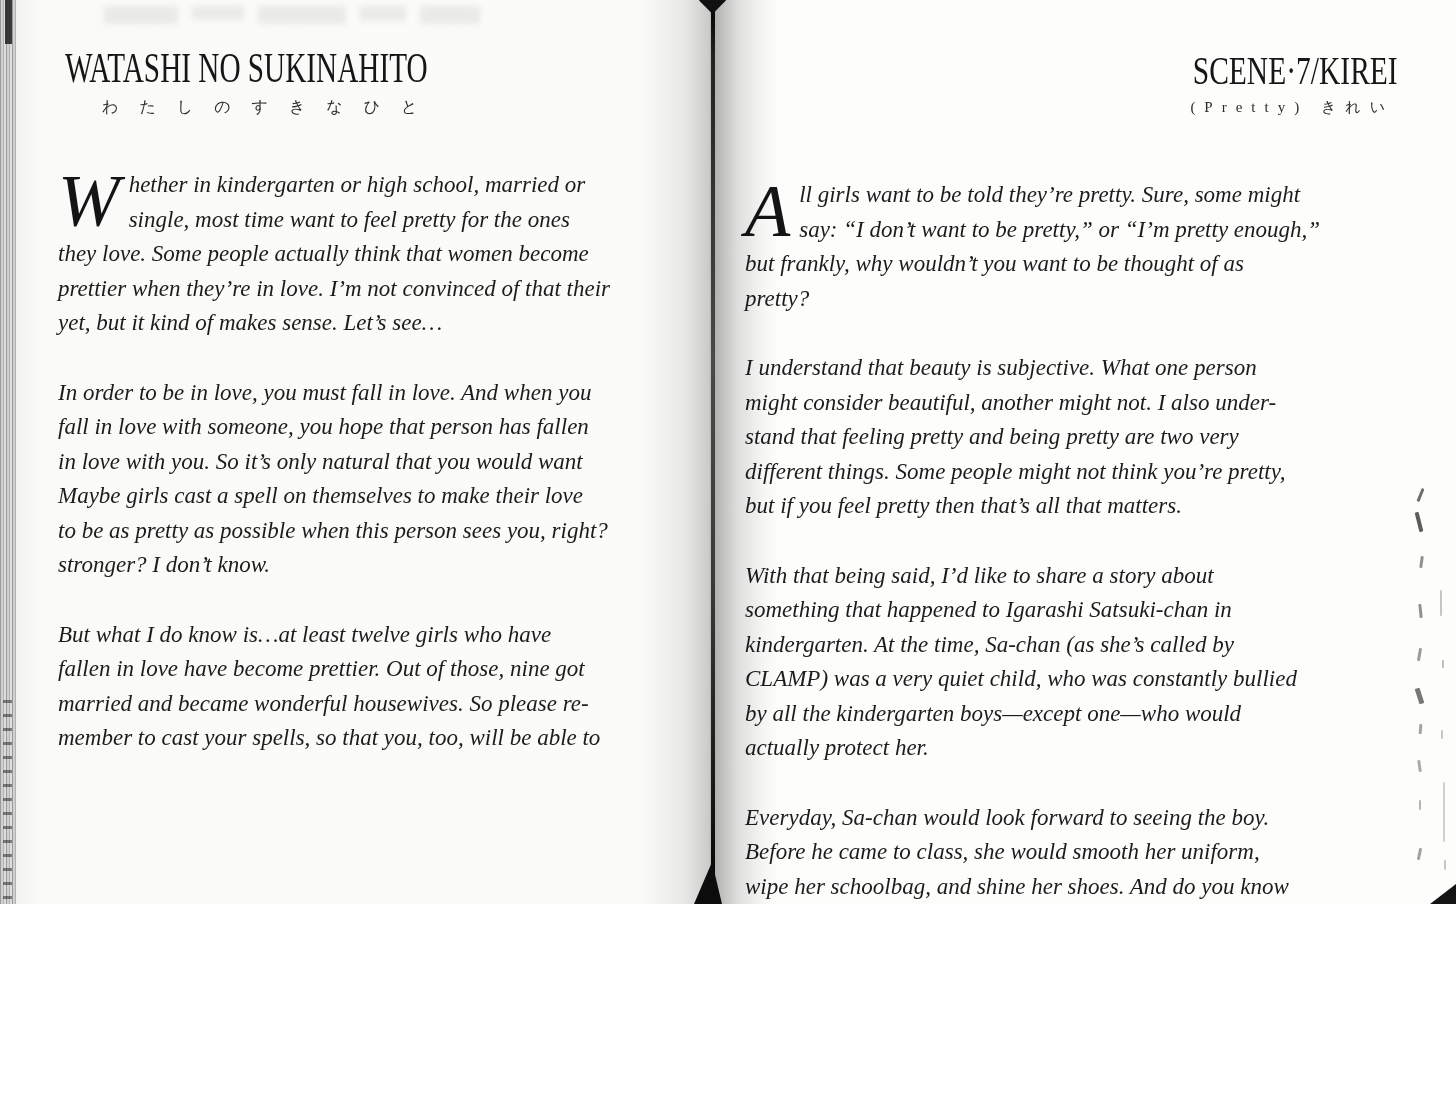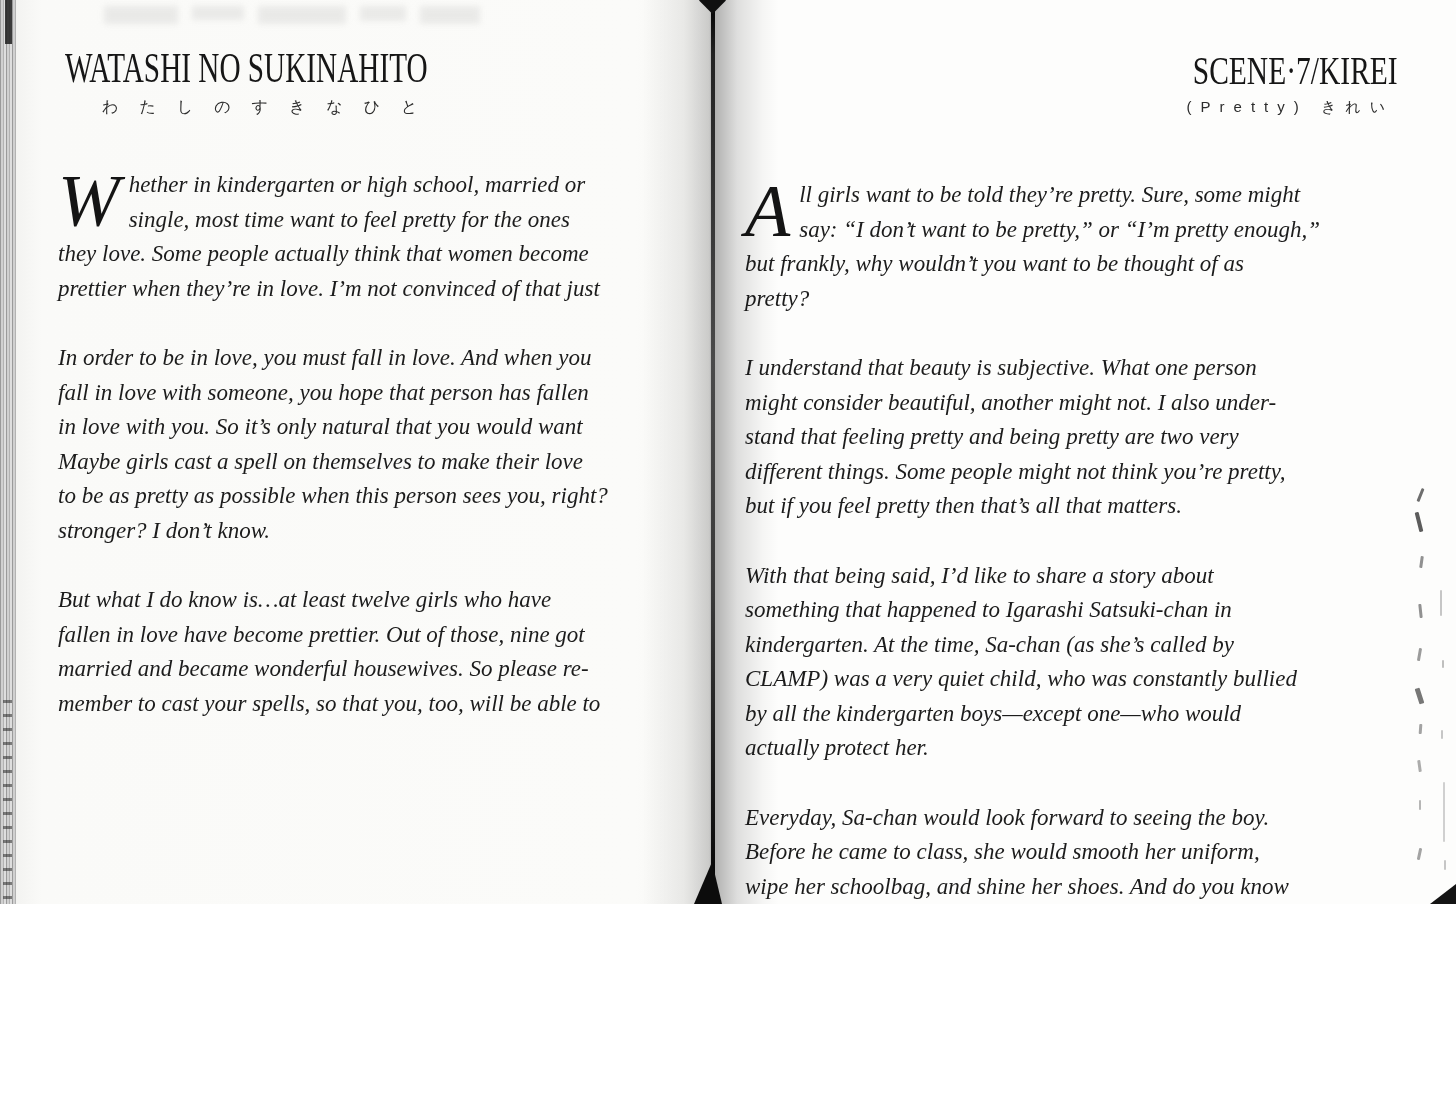--- a/index.html
+++ b/index.html
@@ -61,21 +61,21 @@
   .left-subtitle{
     position:absolute;left:86px;top:97px;font-size:16px;letter-spacing:21px;white-space:nowrap;
     font-family:"DejaVu Sans",sans-serif;color:#2c2c2c;
   }
   .right-title{
     position:absolute;right:58px;top:50px;font-size:41px;line-height:1;
     transform:scaleX(0.72);transform-origin:right top;white-space:nowrap;color:#161616;
   }
   .right-subtitle{
     position:absolute;right:62px;top:98px;font-size:15px;letter-spacing:9px;white-space:nowrap;
-    font-family:Liberation Sans, sans-serif;color:#2c2c2c;
+    font-family:Liberation Serif, serif;color:#2c2c2c;
   }
   
   .column{position:absolute;font-style:italic;font-size:23px;color:#1c1c1c;}
   #left-col{left:58px;top:168px;width:648px;}
   #right-col{left:745px;top:178px;width:652px;}
   .paragraph{margin:0 0 35px 0;}
   .paragraph::after{content:"";display:block;clear:both;}
   .line{line-height:34.5px;height:34.5px;white-space:nowrap;}
   .dropcap{
     float:left;font-style:italic;font-size:74px;line-height:58px;height:64px;
@@ -100,21 +100,22 @@
     <h1 class="right-title" style="margin:0;font-weight:400;">SCENE·7/KIREI</h1>
     <div class="right-subtitle">(Pretty) きれい</div>
   </div>
 
   <div class="column" id="left-col">
       <div class="paragraph">
         <span class="dropcap">W</span>
         <div class="line">hether in kindergarten or high school, married or</div>
         <div class="line">single, most time want to feel pretty for the ones</div>
         <div class="line">they love. Some people actually think that women become</div>
-        <div class="line">prettier when they’re in love. I’m not convinced of that just</div>
+        <div class="line">prettier when they’re in love. I’m not convinced of that their</div>
+        <div class="line">yet, but it kind of makes sense. Let’s see…</div>
       </div>
       <div class="paragraph">
         <div class="line">In order to be in love, you must fall in love. And when you</div>
         <div class="line">fall in love with someone, you hope that person has fallen</div>
         <div class="line">in love with you. So it’s only natural that you would want</div>
         <div class="line">Maybe girls cast a spell on themselves to make their love</div>
         <div class="line">to be as pretty as possible when this person sees you, right?</div>
         <div class="line">stronger? I don’t know.</div>
       </div>
       <div class="paragraph">

